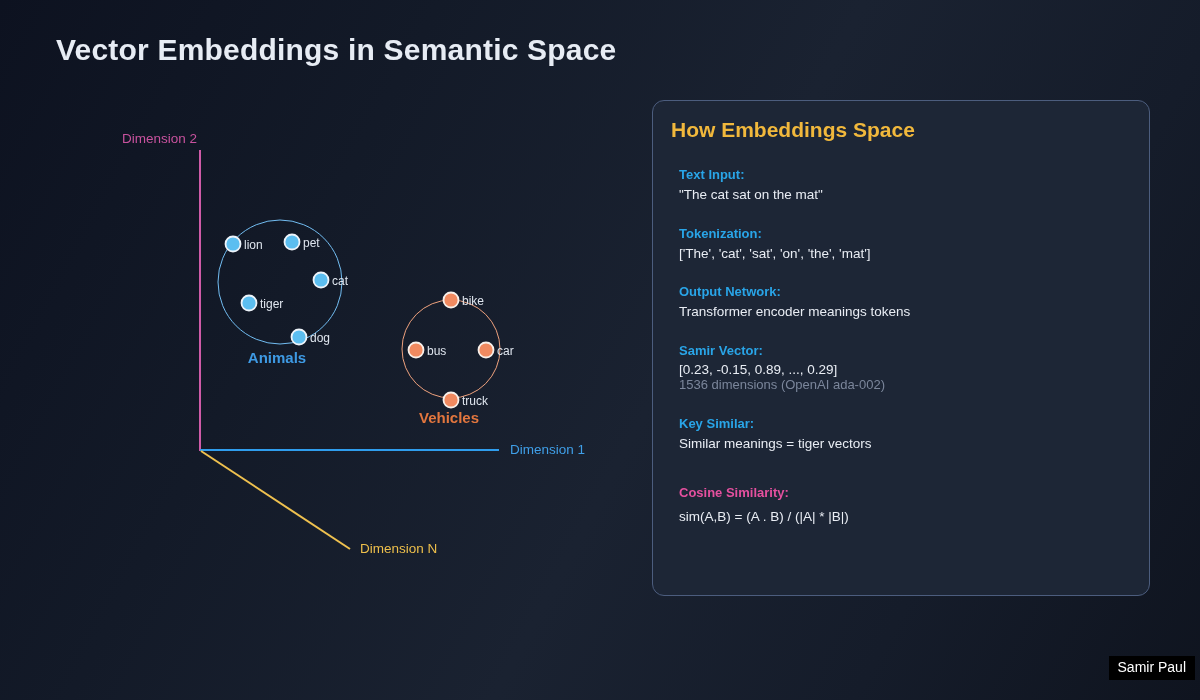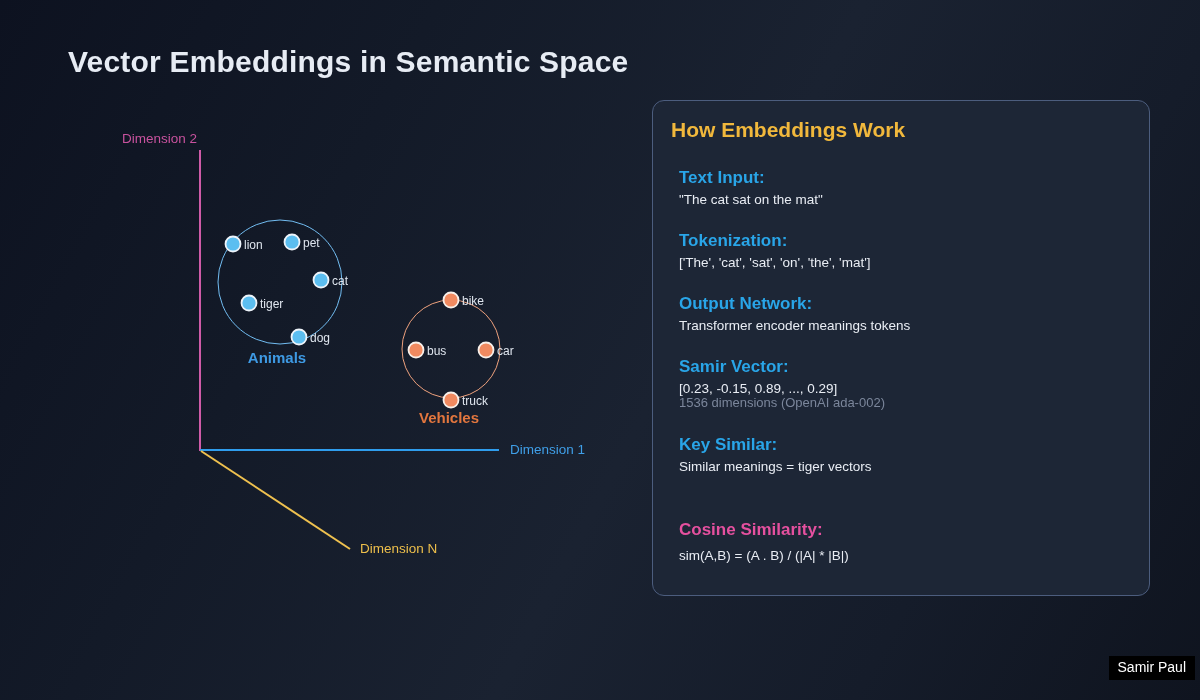--- a/index.html
+++ b/index.html
@@ -5,21 +5,21 @@
   html, body { margin: 0; padding: 0; }
   body {
     width: 1200px; height: 700px; overflow: hidden;
     font-family: "Liberation Sans", sans-serif;
   }
   .stage {
     position: relative; width: 1200px; height: 700px;
     background: linear-gradient(118deg, #0d1220 0%, #131a28 28%, #1a2231 55%, #151c2a 78%, #0f141f 100%);
   }
   .page-title {
-    position: absolute; left: 52px; top: 31px; margin: 16px;
+    position: absolute; left: 52px; top: 31px; margin: 4px;
     font-size: 30px; font-weight: 700; color: #e7ecf4; line-height: 1;
     letter-spacing: 0.2px;
   }
   svg.diagram { position: absolute; left: 0; top: 0; }
   .axis-label { font-size: 13.5px; font-family: "Liberation Sans", sans-serif; }
   .axis-label.d2 { fill: #c8529e; }
   .axis-label.d1 { fill: #3f9fe8; }
   .axis-label.dn { fill: #edbf4b; }
   .point-label { font-size: 12px; fill: #dfe5ee; font-family: "Liberation Sans", sans-serif; }
   .cluster-label { font-size: 15px; font-weight: 700; font-family: "Liberation Sans", sans-serif; }
@@ -29,27 +29,27 @@
     background: #1d2636;
     border: 1.5px solid #4c5d7e;
     border-radius: 12px;
     padding: 16px 24px 0 18px;
   }
   .panel h2 {
     margin: 0 0 26px 0; font-size: 21px; font-weight: 700; color: #f1b83c; line-height: 1.2;
   }
   .section { margin: 0 0 24px 8px; }
   .section .s-label {
-    font-size: 17px; font-weight: 700; color: #29a5e8; line-height: 1.15;
+    font-size: 13px; font-weight: 700; color: #29a5e8; line-height: 1.15;
     margin-bottom: 4px;
   }
   .section .s-label.pink { color: #e5509f; }
   .section .s-value { font-size: 13.5px; color: #e9edf4; line-height: 1.15; }
   .section .s-note { font-size: 13px; color: #7b869b; line-height: 1.15; }
-  .section.gap-top { margin-top: 46px; }
+  .section.gap-top { margin-top: 35px; }
   .section.wide-gap .s-value { margin-top: 8px; }
   .credit {
     position: absolute; right: 5px; bottom: 20px;
     background: #000000; color: #ffffff;
     font-size: 14px; padding: 3px 9px 4px 9px; line-height: 1.2;
   }
 </style>
 </head>
 <body>
 
@@ -90,21 +90,21 @@
           <circle cx="486" cy="350" r="7.5" fill="#f18a60" stroke="#f8f0ea" stroke-width="1.8"></circle>
           <text x="497" y="354.5" class="point-label">car</text>
           <circle cx="451" cy="400" r="7.5" fill="#f18a60" stroke="#f8f0ea" stroke-width="1.8"></circle>
           <text x="462" y="404.5" class="point-label">truck</text>
           <text x="449" y="423" text-anchor="middle" class="cluster-label" fill="#e2763e">Vehicles</text>
         </g>
       </g>
   </svg>
 
   <aside class="panel">
-    <h2>How Embeddings Work</h2>
+    <h2>How Embeddings Space</h2>
 
     <div class="section">
       <div class="s-label">Text Input:</div>
       <div class="s-value">"The cat sat on the mat"</div>
     </div>
 
     <div class="section">
       <div class="s-label">Tokenization:</div>
       <div class="s-value">['The', 'cat', 'sat', 'on', 'the', 'mat']</div>
     </div>

